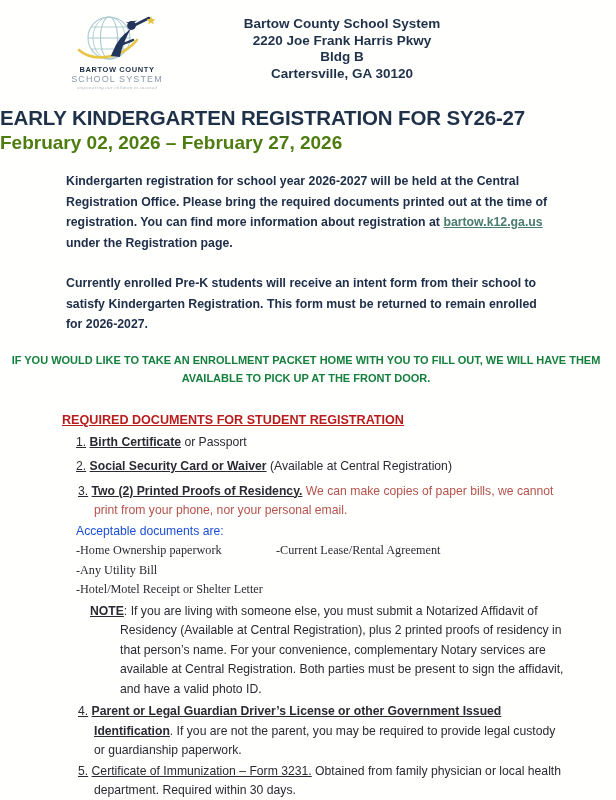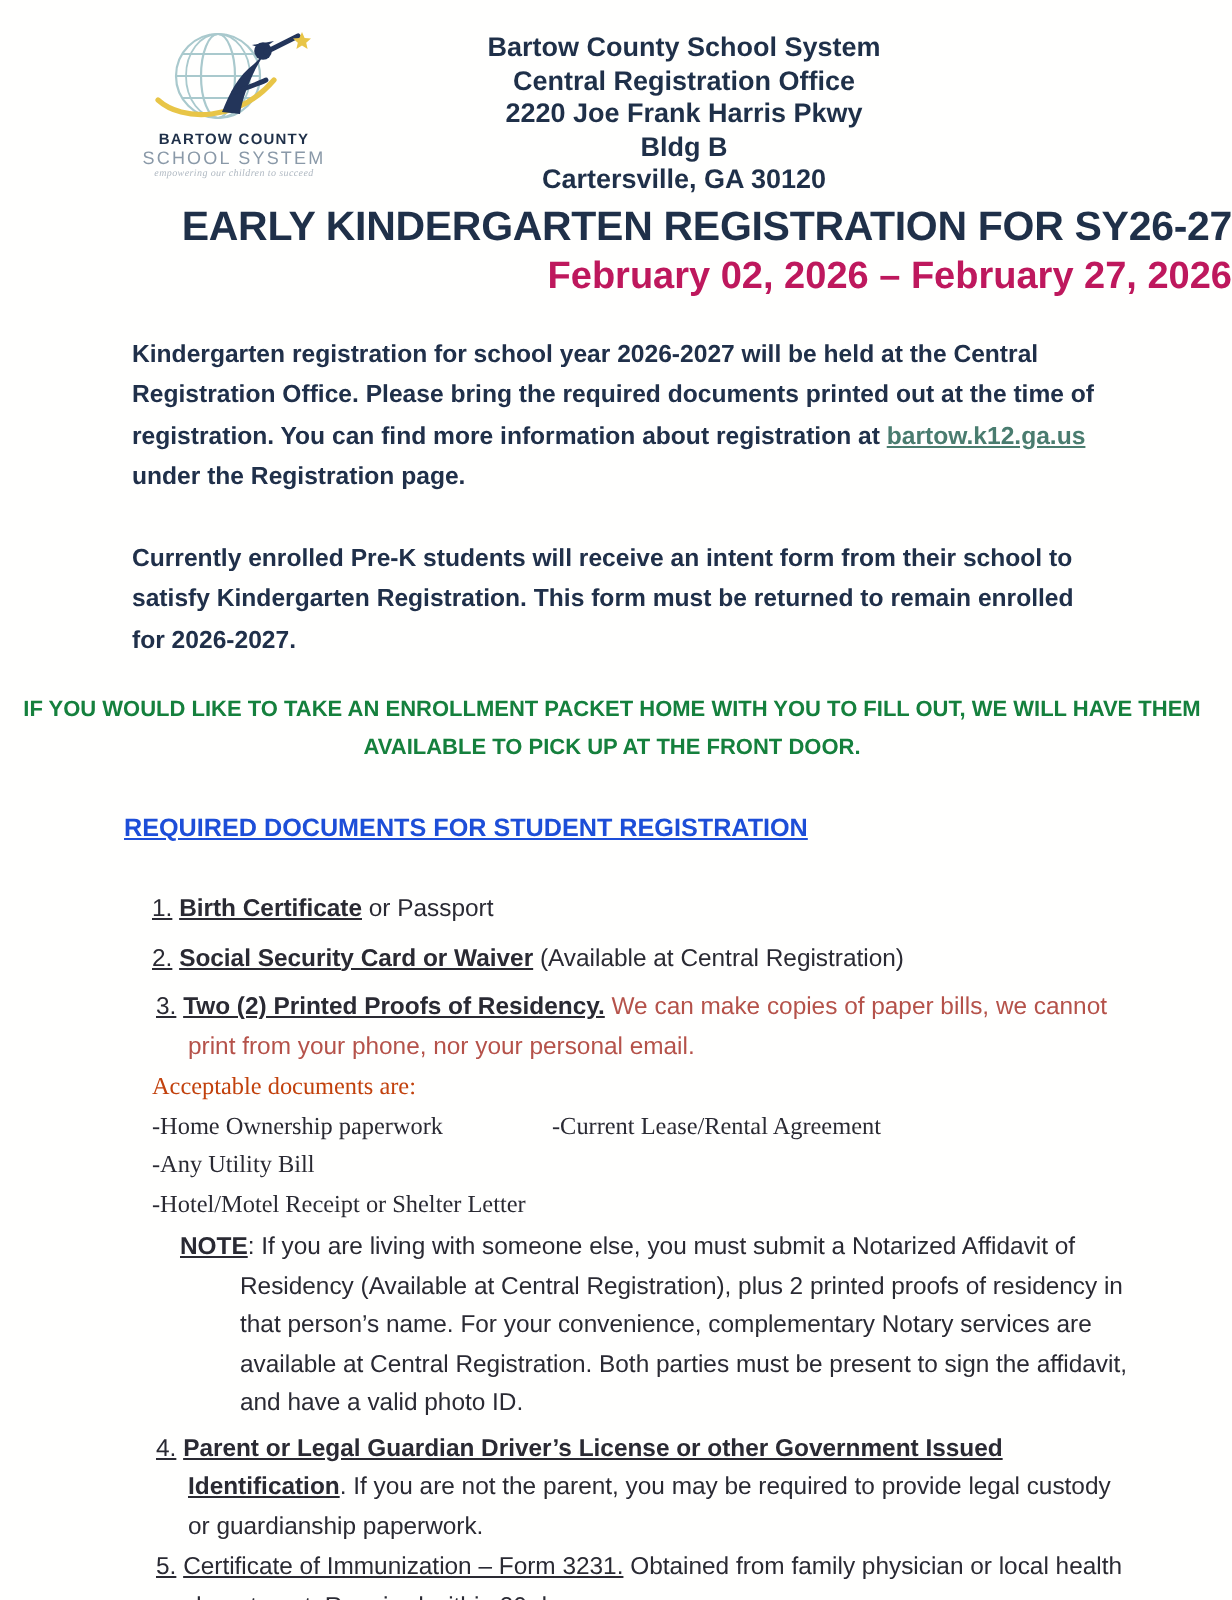--- a/index.html
+++ b/index.html
@@ -73,37 +73,37 @@
     font-family: "Liberation Sans", sans-serif;
     font-weight: bold;
     font-size: 13.5px;
     line-height: 16.5px;
     color: #1f3049;
     white-space: nowrap;
   }
 
   
   .title-block {
-    text-align: right;
-    margin-top: 2px;
+    text-align: left;
+    margin-top: 15px;
   }
   .title-main {
     font-family: "Liberation Sans", sans-serif;
     font-weight: bold;
     font-size: 20.5px;
     line-height: 25px;
     color: #1f3049;
     letter-spacing: -0.15px;
   }
   .title-sub {
     font-family: "Liberation Sans", sans-serif;
     font-weight: bold;
     font-size: 19px;
     line-height: 24px;
-    color: #be185d;
+    color: #4d7c0f;
     margin-top: 1px;
   }
 
   
   .body-area {
     padding: 0 52px 0 66px;
     margin-top: 16px;
   }
   .para {
     font-family: "Liberation Sans", sans-serif;
@@ -131,24 +131,24 @@
 
   
   .req-area {
     padding: 0 48px 0 62px;
   }
   .sec-head {
     font-family: "Liberation Sans", sans-serif;
     font-weight: bold;
     font-size: 12.6px;
     line-height: 18px;
-    color: #1d4ed8;
+    color: #b91c1c;
     text-decoration: underline;
     display: inline-block;
-    margin-bottom: 22px;
+    margin-bottom: 4px;
   }
   .item {
     font-family: "Liberation Sans", sans-serif;
     font-size: 12.2px;
     line-height: 19.5px;
     color: #2a2a33;
     padding-left: 16px;
     text-indent: -2px;
     margin-bottom: 5px;
   }
@@ -158,24 +158,24 @@
     font-weight: bold;
     text-decoration: underline;
   }
   .lbl-u { text-decoration: underline; }
   .red-note { color: #b5524a; }
   .hang {
     padding-left: 32px;
     text-indent: -16px;
   }
   .plain-line {
-    font-family: Liberation Serif, serif;
+    font-family: Liberation Sans, sans-serif;
     font-size: 12.2px;
     line-height: 19.5px;
-    color: #c2410c;
+    color: #1d4ed8;
     padding-left: 14px;
     margin: 0;
   }
   .two-col {
     display: flex;
     padding-left: 14px;
     font-size: 12.2px;
     line-height: 19.5px;
     font-family: Liberation Serif, serif;
   }
@@ -222,21 +222,20 @@
 
         <path d="M80 4 l1.3 3 3.2 .3 -2.4 2.1 .7 3.1 -2.8 -1.7 -2.8 1.7 .7 -3.1 -2.4 -2.1 3.2 -.3 Z" fill="#e8c547"></path>
       </svg>
       <div class="logo-line1">BARTOW COUNTY</div>
       <div class="logo-line2">SCHOOL SYSTEM</div>
       <div class="logo-tag">empowering our children to succeed</div>
     </div>
 
     <div class="addr-block">
       <div class="addr-line">Bartow County School System</div>
-      <div class="addr-line">Central Registration Office</div>
       <div class="addr-line">2220 Joe Frank Harris Pkwy</div>
       <div class="addr-line">Bldg B</div>
       <div class="addr-line">Cartersville, GA 30120</div>
     </div>
   </div>
 
   <div class="title-block">
     <div class="title-main">EARLY KINDERGARTEN REGISTRATION FOR SY26-27</div>
     <div class="title-sub">February 02, 2026 – February 27, 2026</div>
   </div>

